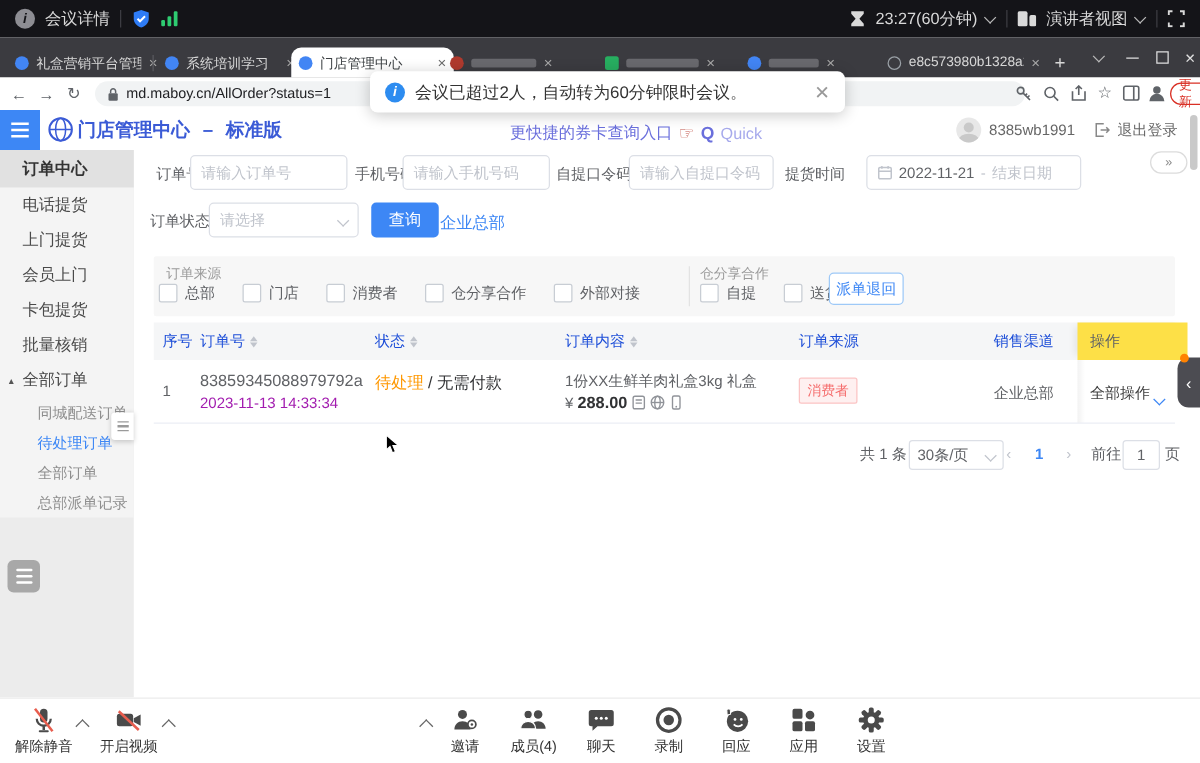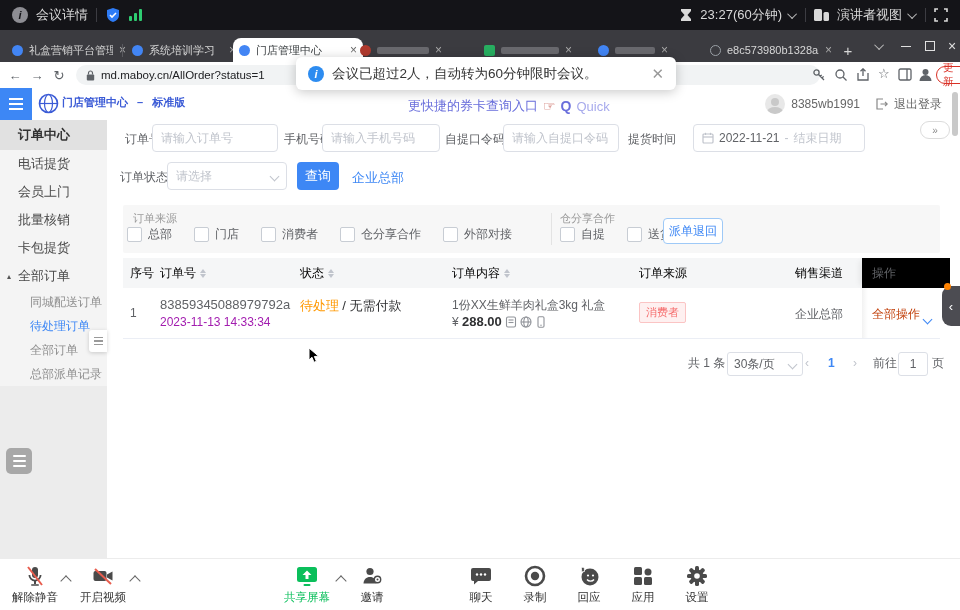--- a/index.html
+++ b/index.html
@@ -47,21 +47,21 @@
          box-shadow:0 2px 12px rgba(0,0,0,.22);display:flex;align-items:center;gap:8px;padding:0 12px;z-index:50;}
   .toast-i{width:16px;height:16px;border-radius:50%;background:#2d8cf0;color:#fff;font-size:11px;font-weight:bold;
            display:flex;align-items:center;justify-content:center;font-style:italic;flex:0 0 auto;}
   .toast-t{font-size:13.5px;color:#333;white-space:nowrap;}
   .toast-x{margin-left:auto;color:#999;font-size:15px;}
   
   .ahead{position:absolute;left:0;top:88px;width:960px;height:32px;background:#fff;}
   .burger{position:absolute;left:0;top:0;width:32px;height:32px;background:#3d87f5;display:flex;flex-direction:column;
           align-items:center;justify-content:center;gap:3px;}
   .burger i{display:block;width:14px;height:2px;background:#fff;}
-  .atitle{position:absolute;left:62px;top:7px;font-size:11px;font-weight:bold;color:#3b5bd6;}
+  .atitle{position:absolute;left:62px;top:7px;font-size:15px;font-weight:bold;color:#3b5bd6;}
   .quickrow{position:absolute;left:408px;top:9px;font-size:13px;display:flex;align-items:center;gap:5px;}
   .uarea{position:absolute;right:18px;top:6px;display:flex;align-items:center;gap:6px;font-size:12px;color:#666;}
   .uava{width:20px;height:20px;border-radius:50%;background:#e8e8e8;position:relative;overflow:hidden;}
   .uava:before{content:"";position:absolute;left:6px;top:4px;width:8px;height:8px;border-radius:50%;background:#c9c9c9;}
   .uava:after{content:"";position:absolute;left:2px;top:13px;width:16px;height:10px;border-radius:50%;background:#c9c9c9;}
   
   .sbar{position:absolute;left:0;top:120px;width:107px;height:438px;background:#ececec;}
   .smenu{position:absolute;left:0;top:0;width:107px;background:#f4f4f4;}
   .stit{height:30px;background:#e1e1e1;display:flex;align-items:center;padding-left:18px;
         font-size:13px;font-weight:bold;color:#333;}
@@ -75,51 +75,51 @@
   .floatbtn{position:absolute;left:6px;top:448px;width:26px;height:26px;background:#a8a8a8;border-radius:5px;
             display:flex;flex-direction:column;align-items:center;justify-content:center;gap:3px;}
   .floatbtn i{display:block;width:13px;height:2px;background:#fff;border-radius:1px;}
   
   .flabel{position:absolute;font-size:12px;color:#606266;}
   .inp{position:absolute;height:26px;border:1px solid #dcdfe6;border-radius:4px;background:#fff;
        display:flex;align-items:center;padding:0 8px;font-size:12px;color:#606266;gap:5px;}
   .ph{color:#c0c4cc;}
   .selcaret{margin-left:auto;width:6px;height:6px;border-left:1.5px solid #c0c4cc;border-bottom:1.5px solid #c0c4cc;
             transform:rotate(-45deg);}
-  .btn-q{position:absolute;left:297px;top:162px;width:42px;height:28px;background:#3d87f5;color:#fff;font-size:13px;
+  .btn-q{position:absolute;left:297px;top:162px;width:54px;height:28px;background:#3d87f5;color:#fff;font-size:13px;
          border-radius:4px;display:flex;align-items:center;justify-content:center;}
   .adv{position:absolute;left:352px;top:169px;font-size:13px;color:#3d87f5;}
   .collapse-pill{position:absolute;left:920px;top:121px;width:28px;height:16px;border:1px solid #dcdcdc;border-radius:9px;
                  background:#fff;color:#8a8a8a;font-size:10px;display:flex;align-items:center;justify-content:center;}
   
   .srcpanel{position:absolute;left:123px;top:205px;width:817px;height:48px;background:#f7f7f7;border-radius:2px;}
   .srclab{position:absolute;top:6px;font-size:11px;color:#9a9a9a;}
   .ckrow{position:absolute;top:21px;display:flex;align-items:center;font-size:12px;color:#606266;}
   .ck{width:13px;height:13px;border:1px solid #c8cdd4;border-radius:2px;background:#fff;display:inline-block;}
   .cklb{margin-left:6px;}
   .vline{position:absolute;left:428px;top:8px;width:1px;height:32px;background:#e3e3e3;}
   .btn-ret{position:absolute;left:540px;top:13px;width:58px;height:24px;border:1px solid #9ec9f7;border-radius:4px;
            background:#fff;color:#3d87f5;font-size:12px;display:flex;align-items:center;justify-content:center;}
   
   .thead{position:absolute;left:123px;top:258px;width:817px;height:30px;background:#f5f6f7;}
-  .th{position:absolute;top:0;height:30px;display:flex;align-items:center;font-size:12px;color:#000000;gap:4px;}
-  .opcell-h{position:absolute;left:739px;top:0;width:78px;height:30px;background:#000000;display:flex;align-items:center;
+  .th{position:absolute;top:0;height:30px;display:flex;align-items:center;font-size:12px;color:#1d4ed8;gap:4px;}
+  .opcell-h{position:absolute;left:739px;top:0;width:78px;height:30px;background:#fde047;display:flex;align-items:center;
             box-shadow:-5px 0 6px -3px rgba(0,0,0,.08);padding-left:10px;font-size:12px;color:#606266;}
   .sorts{display:inline-flex;flex-direction:column;gap:1px;}
   .s-up{width:0;height:0;border-left:3.5px solid transparent;border-right:3.5px solid transparent;border-bottom:4px solid #c0c4cc;}
   .s-dn{width:0;height:0;border-left:3.5px solid transparent;border-right:3.5px solid transparent;border-top:4px solid #c0c4cc;}
   .trow{position:absolute;left:123px;top:288px;width:817px;height:50px;background:#fff;border-bottom:1px solid #ebeef5;}
   .td{position:absolute;font-size:12px;color:#606266;}
   .sub{color:#a21caf;}
   .status-main{color:#ff9800;font-size:13px;}
   .status-x{color:#303133;font-size:13px;}
   .price{font-size:13px;font-weight:bold;color:#303133;}
   .badge{display:inline-block;padding:2px 6px;background:#fef0f0;border:1px solid #fbc4c4;border-radius:2px;
          color:#f56c6c;font-size:11px;}
-  .act-link{color:#c2410c;display:flex;align-items:flex-end;gap:4px;}
+  .act-link{color:#404040;display:flex;align-items:flex-end;gap:4px;}
   .colshadow{position:absolute;left:862px;top:288px;width:6px;height:50px;
              background:linear-gradient(to right,rgba(0,0,0,.05),transparent);}
   .rowic{display:inline-flex;gap:3px;vertical-align:-2px;}
   
   .pag{position:absolute;left:0;top:352px;width:940px;height:24px;font-size:12px;color:#606266;}
   .pag > *{position:absolute;top:0;height:22px;display:flex;align-items:center;}
   .psel{left:727px;width:62px;border:1px solid #dcdfe6;border-radius:3px;padding:0 6px;gap:4px;background:#fff;}
   .pgbox{left:898px;width:28px;border:1px solid #dcdfe6;border-radius:3px;justify-content:center;background:#fff;}
   
   .rhandle{position:absolute;left:942px;top:286px;width:18px;height:40px;background:#4c4c52;border-radius:9px 0 0 9px;
@@ -298,23 +298,24 @@
         <path d="M7 1H1v10h6M4.5 6H11M9 3.8L11.2 6 9 8.2" stroke="#888" stroke-width="1.2" fill="none"></path>
       </svg>
       <span>退出登录</span>
     </div>
   </div>
 
   <div class="sbar">
     <div class="smenu">
       <div class="stit">订单中心</div>
       <div class="sitem">电话提货</div>
+      <div class="sitem">上门提货</div>
       <div class="sitem">会员上门</div>
+      <div class="sitem">卡包提货</div>
       <div class="sitem">批量核销</div>
-      <div class="sitem">卡包提货</div>
       <div class="sitem">
         <span class="tri">▴</span>
         <span>全部订单</span>
       </div>
       <div class="ssub">同城配送订单</div>
       <div class="ssub on">待处理订单</div>
       <div class="ssub">全部订单</div>
       <div class="ssub">总部派单记录</div>
     </div>
     <div class="shandle">
@@ -500,41 +501,42 @@
           <g fill="#4a4a4a">
               <rect x="2.5" y="7" width="13" height="10" rx="2"></rect>
           <path d="M16 10.5l5.5-3v9l-5.5-3z"></path>
             </g>
           <line x1="4" y1="5" x2="20" y2="20" stroke="#e85d4e" stroke-width="2"></line>
         </svg>
       </div>
       <div class="tb-label">开启视频</div>
     </div>
     <span class="tb-caret" style="left:131px"></span>
-    <div class="tb-item" style="left:307px">
-      <div class="tb-icon">
-        <svg width="24" height="24" viewBox="0 0 24 24">
-          <rect x="2" y="3" width="20" height="15" rx="2.5" fill="#0abf5b"></rect>
-          <path d="M12 6.5l4.5 4.5h-3v4h-3v-4h-3z" fill="#fff"></path>
-          <rect x="8.5" y="20" width="7" height="2" rx="1" fill="#0abf5b"></rect>
-        </svg>
-      </div>
-      <div class="tb-label" style="color:#0abf5b">共享屏幕</div>
-    </div>
     <span class="tb-caret" style="left:337px"></span>
     <div class="tb-item" style="left:372px">
       <div class="tb-icon">
         <svg width="24" height="24" viewBox="0 0 24 24">
           <circle cx="10" cy="7.5" r="3.6" fill="#4a4a4a"></circle>
           <path d="M3.5 19.5c0-3.8 2.9-6.5 6.5-6.5s6.5 2.7 6.5 6.5z" fill="#4a4a4a"></path>
           <circle cx="17.5" cy="15.5" r="3.2" fill="#fff" stroke="#4a4a4a" stroke-width="1.4"></circle>
           <circle cx="17.5" cy="15.5" r="1" fill="#4a4a4a"></circle>
         </svg>
       </div>
       <div class="tb-label">邀请</div>
+    </div>
+    <div class="tb-item" style="left:427px">
+      <div class="tb-icon">
+        <svg width="26" height="24" viewBox="0 0 26 24">
+          <circle cx="16.5" cy="7.5" r="3.4" fill="#4a4a4a"></circle>
+          <path d="M10.5 19c0-3.6 2.7-6 6-6s6 2.4 6 6z" fill="#4a4a4a"></path>
+          <circle cx="8.5" cy="7.5" r="3.4" fill="#4a4a4a" stroke="#fff" stroke-width="1"></circle>
+          <path d="M2.5 19c0-3.6 2.7-6 6-6s6 2.4 6 6z" fill="#4a4a4a" stroke="#fff" stroke-width="1"></path>
+        </svg>
+      </div>
+      <div class="tb-label">成员(4)</div>
     </div>
     <div class="tb-item" style="left:481px">
       <div class="tb-icon">
         <svg width="24" height="24" viewBox="0 0 24 24">
           <path d="M4 4h16a2 2 0 0 1 2 2v9a2 2 0 0 1-2 2H9l-4 3.5V17H4a2 2 0 0 1-2-2V6a2 2 0 0 1 2-2z" fill="#4a4a4a"></path>
           <circle cx="8" cy="10.5" r="1.2" fill="#fff"></circle>
             <circle cx="12" cy="10.5" r="1.2" fill="#fff"></circle>
             <circle cx="16" cy="10.5" r="1.2" fill="#fff"></circle>
         </svg>
       </div>

